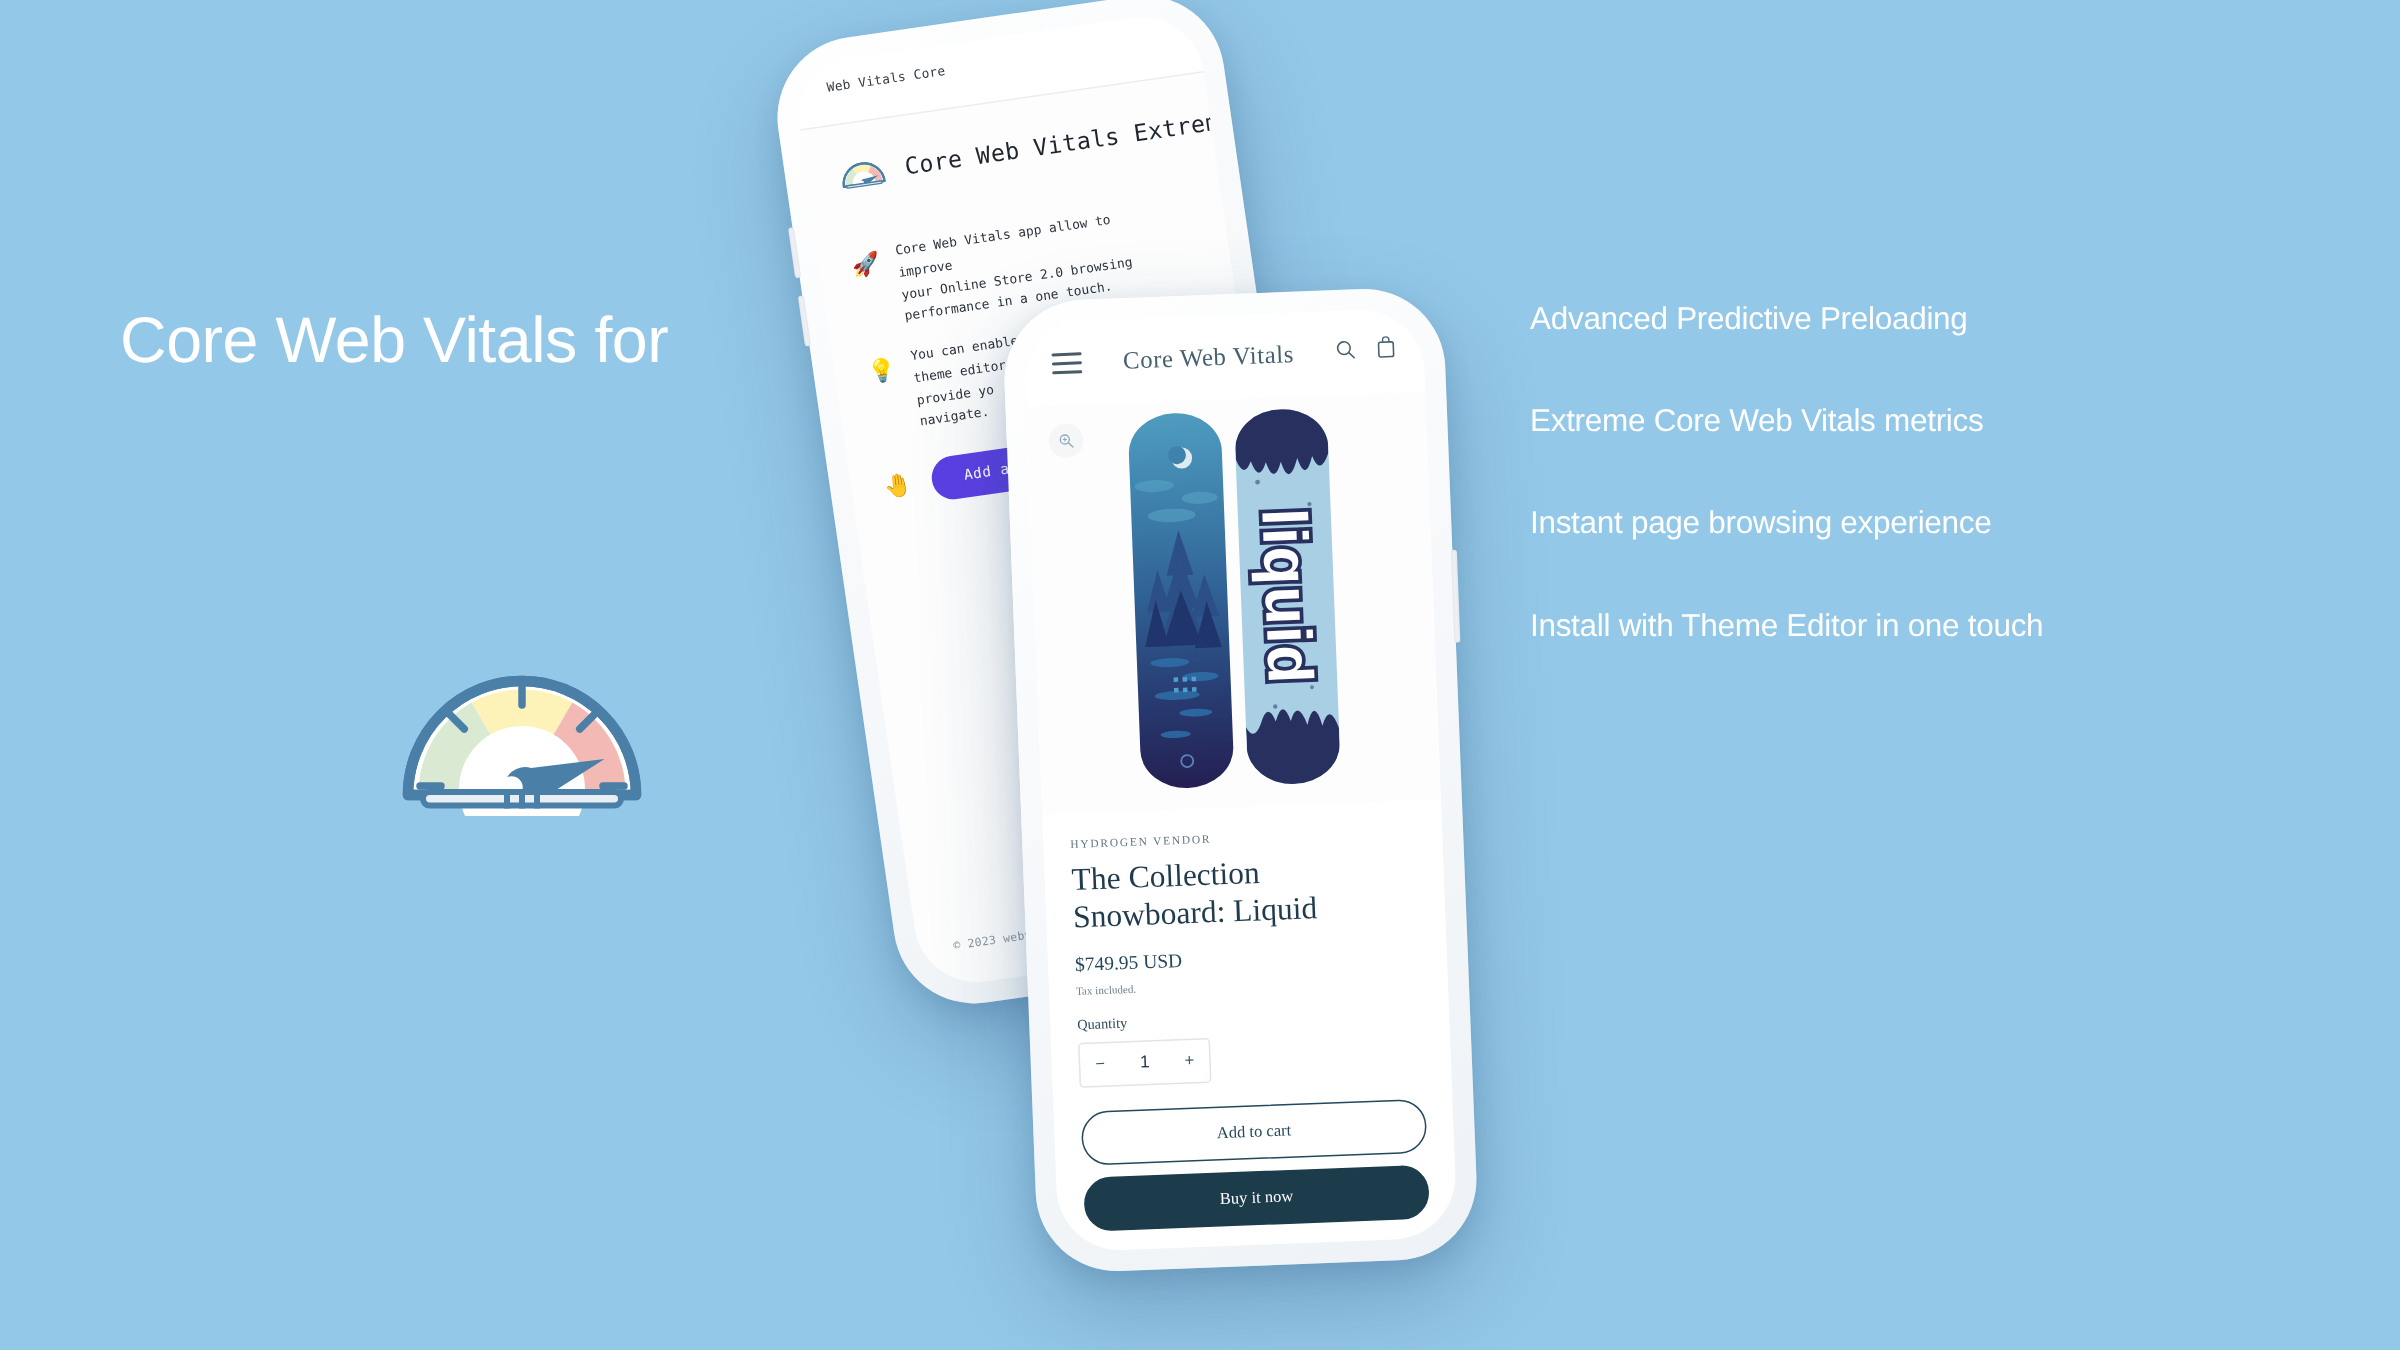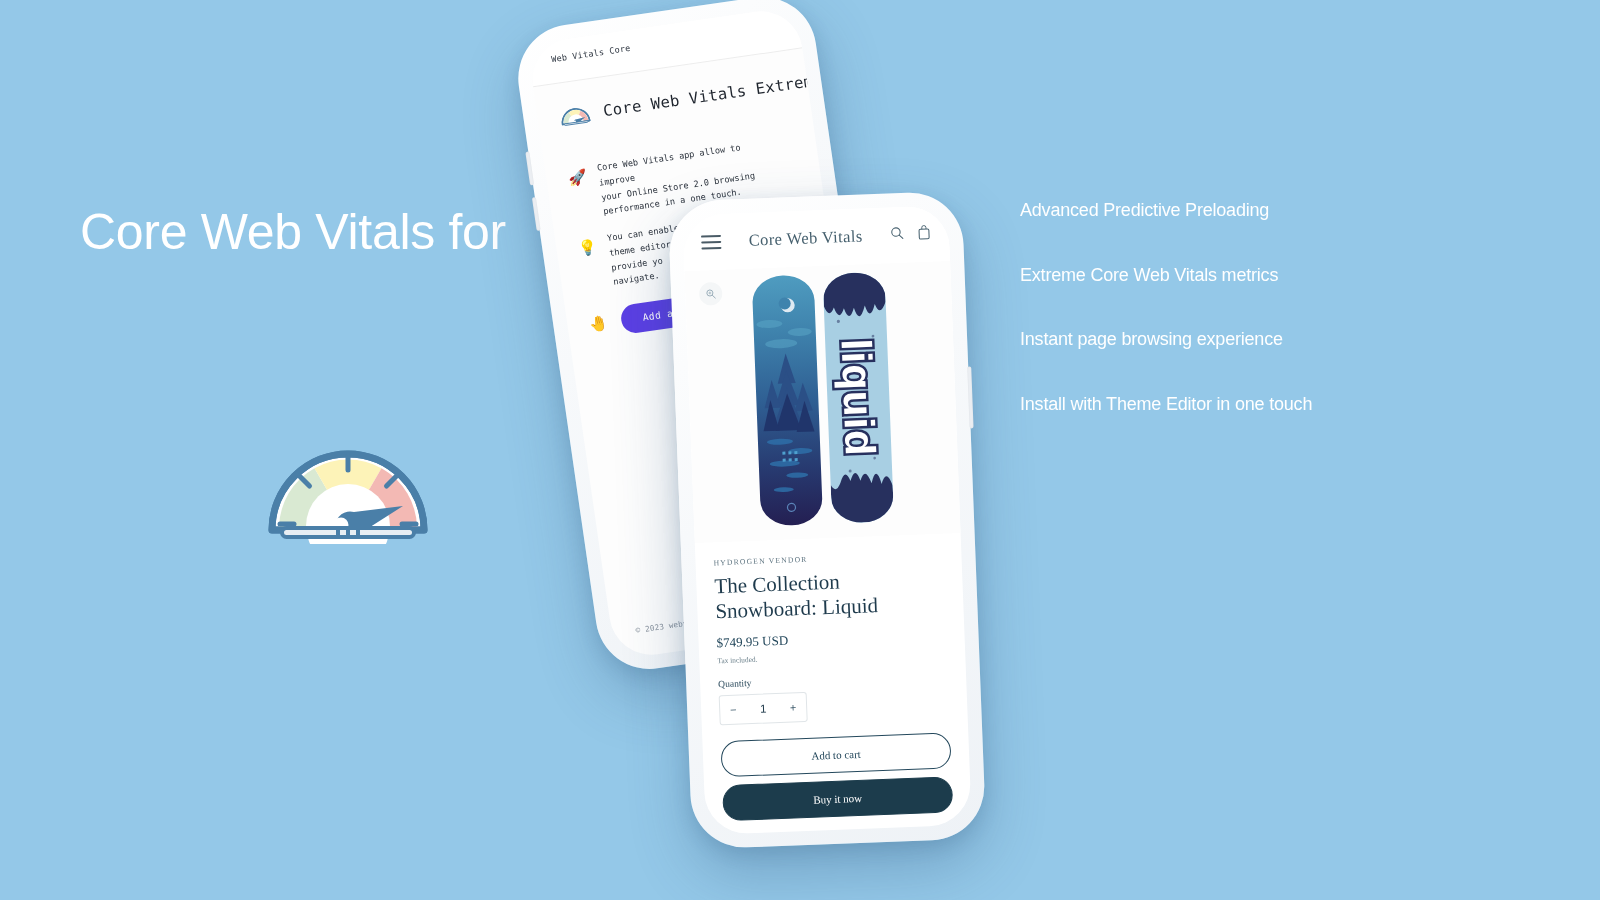--- a/index.html
+++ b/index.html
@@ -8,32 +8,32 @@
     width:1600px;height:900px;overflow:hidden;position:relative;
     background:#94c8e8;
     font-family:"Liberation Sans",sans-serif;
     -webkit-font-smoothing:antialiased;
   }
   .stage{position:absolute;inset:0;}
 
   
   .headline{
     position:absolute;left:80px;top:196px;width:520px;
-    color:#ffffff;font-size:50px;line-height:1.46;font-weight:400;
+    color:#ffffff;font-size:43px;line-height:1.46;font-weight:400;
     letter-spacing:-0.3px;
   }
   .headline .ln{display:block;}
 
   
   .gauge-logo{position:absolute;left:262px;top:408px;width:172px;height:136px;}
 
   
   .features{position:absolute;left:1020px;top:200px;width:520px;}
   .feature{
-    color:#ffffff;font-size:18px;line-height:1.2;font-weight:400;
+    color:#ffffff;font-size:21px;line-height:1.2;font-weight:400;
     margin-bottom:43px;letter-spacing:-0.2px;white-space:nowrap;
   }
 
   
   .phone{position:absolute;}
   .phone-body{
     position:relative;width:100%;height:100%;
     background:linear-gradient(145deg,#ffffff 0%,#f7f9fb 40%,#eef2f6 100%);
     border-radius:54px;
     box-shadow:0 26px 60px rgba(40,80,120,.30),0 6px 18px rgba(40,80,120,.16);

